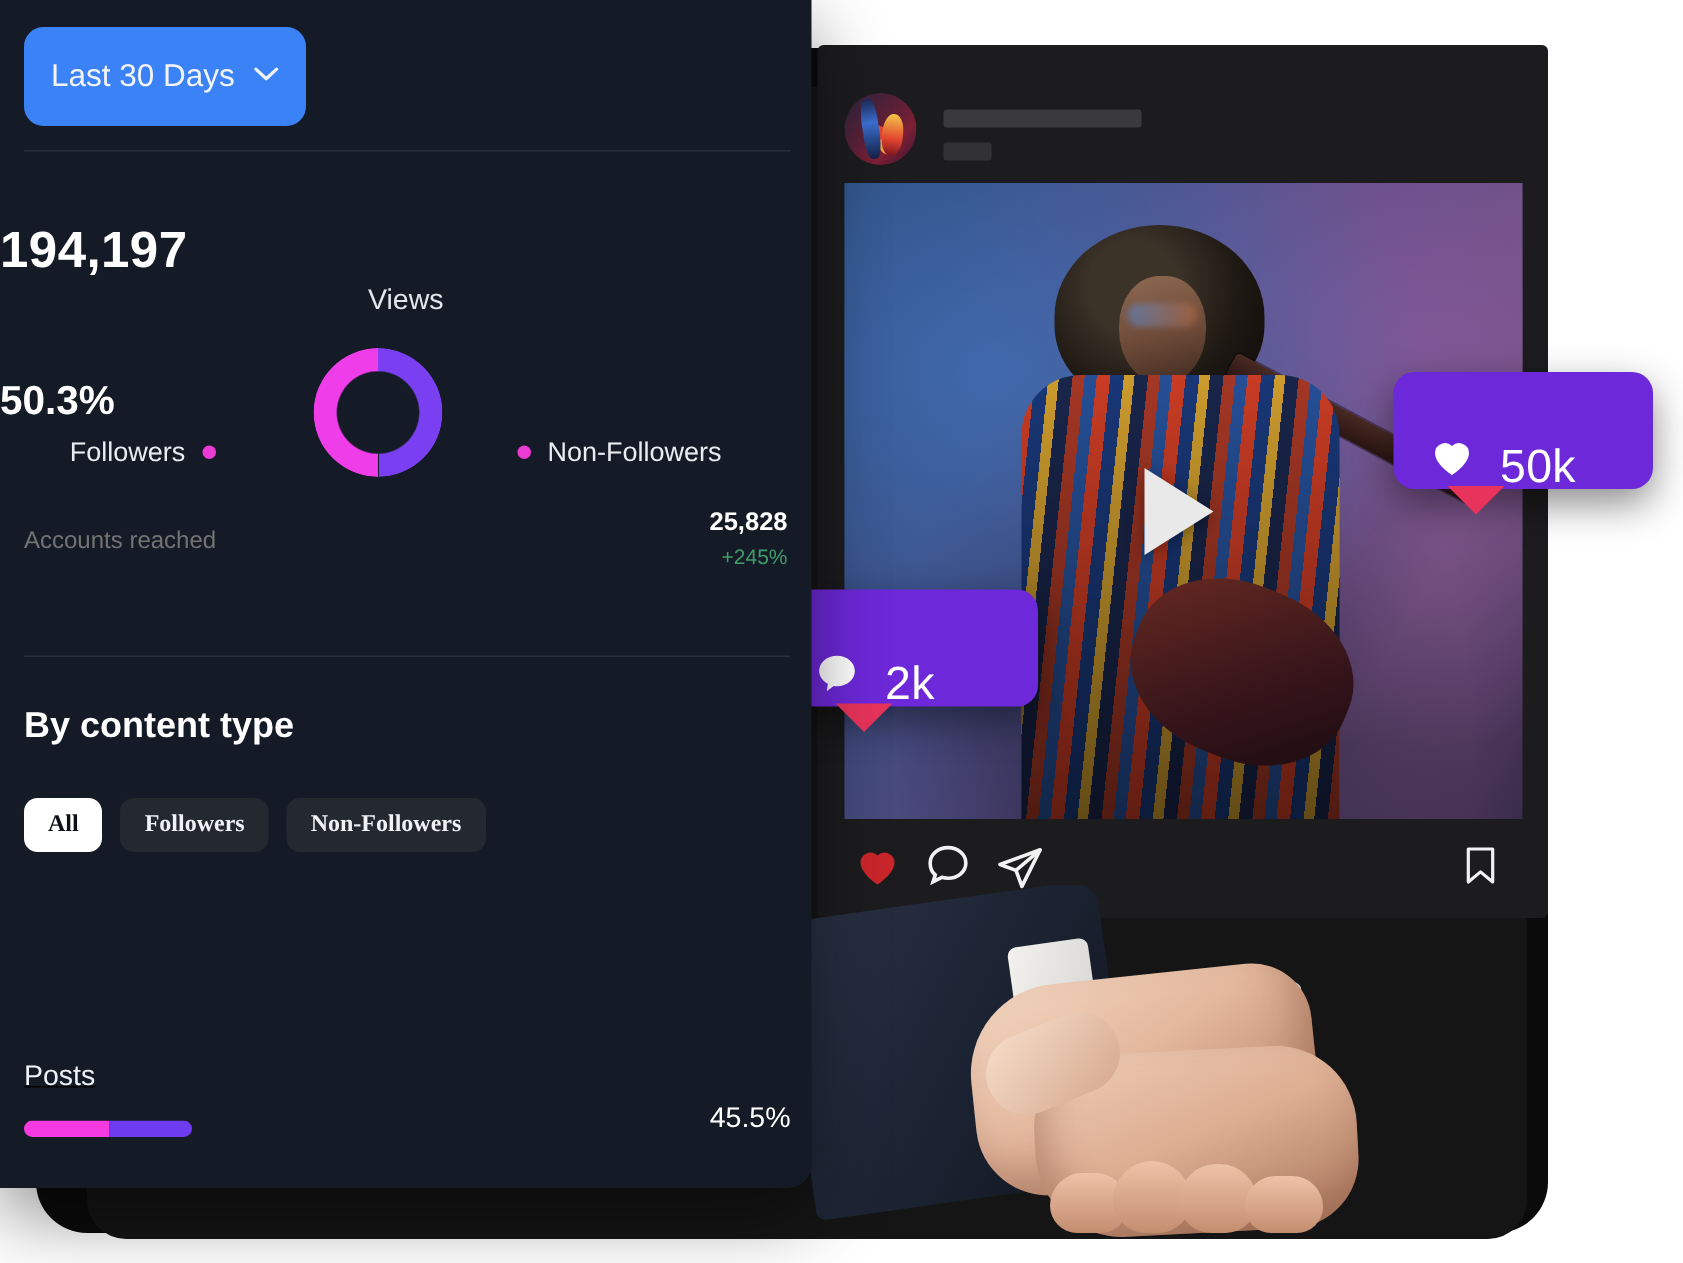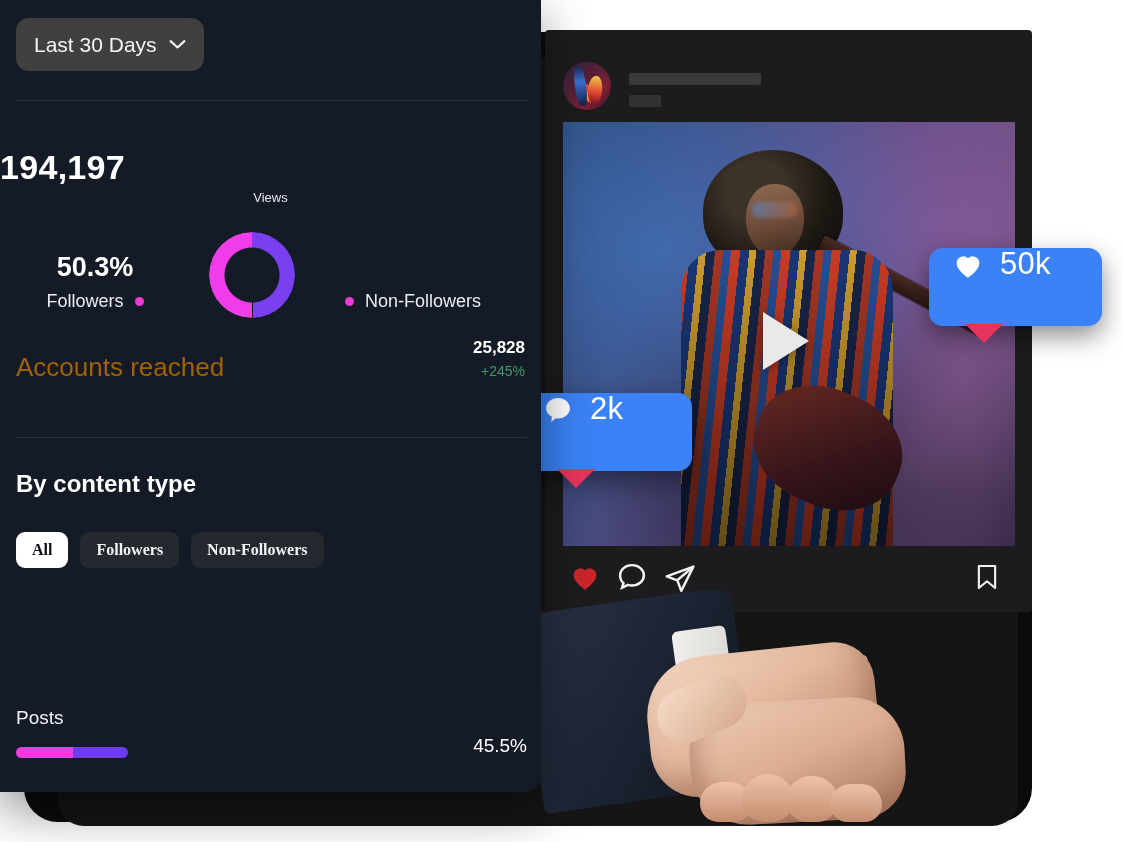--- a/index.html
+++ b/index.html
@@ -103,88 +103,88 @@
     border-top:29px solid transparent;border-bottom:29px solid transparent;
     filter:drop-shadow(0 2px 6px rgba(0,0,0,.4));
   }
 
   .post-actions{position:absolute;left:18px;top:530px;width:452px;height:44px;}
   .ia{position:absolute;top:0;}
   .ia svg{display:block;}
 
   
   .bubble{
-    position:absolute;background:#3b82f6;border-radius:14px;
-    display:flex;align-items:flex-start;gap:13px;
+    position:absolute;background:#6d28d9;border-radius:14px;
+    display:flex;align-items:flex-end;gap:13px;
     box-shadow:0 10px 26px rgba(0,0,0,.45);
   }
   .bubble .txt{color:#fff;font-size:31px;font-weight:400;letter-spacing:.2px;line-height:1;}
   .bubble:after{
     content:"";position:absolute;left:36px;bottom:-17px;
     border-left:19px solid transparent;border-right:19px solid transparent;
     border-top:19px solid #e8335c;
   }
   #bubble-likes{left:929px;top:248px;width:133px;height:78px;padding:0 20px;}
   #bubble-comments{left:521px;top:393px;width:135px;height:78px;padding:0 18px;}
 
   
   .panel{
     position:absolute;left:0;top:0;width:541px;height:792px;
     background:#151b26;border-radius:0 0 16px 0;
     box-shadow:0 18px 50px rgba(0,0,0,.45);
     overflow:hidden;
   }
   .range-pill{
-    position:absolute;left:16px;top:18px;height:53px;
-    background:#404040;border-radius:13px;
+    position:absolute;left:16px;top:18px;height:66px;
+    background:#3b82f6;border-radius:13px;
     display:flex;align-items:center;gap:12px;padding:0 18px;
     cursor:pointer;
   }
   .range-pill .lbl{color:#f3f4f6;font-size:21px;}
   .divider{position:absolute;left:16px;width:511px;height:1px;background:#2a303b;}
   #div1{top:100px;}
   #div2{top:437px;}
 
   .views-num{position:absolute;left:0;top:148px;width:541px;text-align:left;
     color:#ffffff;font-size:34px;font-weight:bold;letter-spacing:.3px;}
   .views-lbl{position:absolute;left:0;top:190px;width:541px;text-align:center;
-    color:#e3e6eb;font-size:13px;}
+    color:#e3e6eb;font-size:19px;}
 
   .donut{position:absolute;left:209px;top:232px;width:86px;height:86px;}
   .seg-l{position:absolute;inset:0;border-radius:50%;
     background:conic-gradient(from 180deg,#ef3dea 0deg 181deg,transparent 181deg 360deg);
     -webkit-mask:radial-gradient(circle, transparent 0 27px, #000 28px);
             mask:radial-gradient(circle, transparent 0 27px, #000 28px);}
   .seg-r{position:absolute;inset:0;border-radius:50%;
     background:conic-gradient(from 0deg,#7b3ff2 0deg 179deg,transparent 179deg 360deg);
     -webkit-mask:radial-gradient(circle, transparent 0 27px, #000 28px);
             mask:radial-gradient(circle, transparent 0 27px, #000 28px);}
 
   .pct{position:absolute;color:#fff;font-size:27px;font-weight:bold;}
-  #pct-left{left:0;top:252px;width:190px;text-align:center;}
+  #pct-left{left:0;top:252px;width:190px;text-align:left;}
   #pct-right{left:318px;top:252px;width:190px;text-align:center;}
   .pct-row{position:absolute;display:flex;align-items:center;gap:11px;}
   #row-left{left:0;top:291px;width:190px;justify-content:center;}
   #row-right{left:318px;top:291px;width:190px;justify-content:center;}
   .pct-row .nm{color:#e9ecf1;font-size:18px;}
   .dot{width:9px;height:9px;border-radius:50%;background:#ec3ad4;}
 
-  .reach-lbl{position:absolute;left:16px;top:352px;color:#a16207;font-size:26px;}
+  .reach-lbl{position:absolute;left:16px;top:352px;color:#737373;font-size:16px;}
   .reach-val{position:absolute;right:16px;top:338px;color:#ffffff;font-size:17px;font-weight:bold;text-align:center;}
   .reach-delta{position:absolute;right:16px;top:363px;color:#3f9c6b;font-size:14px;text-align:right;}
 
   .sec-title{position:absolute;left:16px;top:470px;color:#ffffff;font-size:24px;font-weight:bold;}
   .tabs{position:absolute;left:16px;top:532px;display:flex;gap:12px;font-family:Liberation Serif, serif;}
   .tab{height:36px;border-radius:9px;display:flex;align-items:center;padding:0 16px;
     font-size:16px;font-weight:bold;background:#24282f;color:#f0f2f5;cursor:pointer;}
   .tab.active{background:#ffffff;color:#0c0f16;}
 
   .bar-block{position:absolute;left:16px;width:511px;}
   #block-stories{top:615px;}
-  #block-posts{top:707px;}
+  #block-posts{top:707px;text-decoration:underline;}
   .bar-name{color:#eef1f5;font-size:19px;margin-bottom:15px;}
   .bar-track{position:absolute;left:0;top:40px;height:11px;border-radius:6px;overflow:hidden;display:flex;}
   .bar-a{height:100%;background:#f43ae0;}
   .bar-b{height:100%;background:#6d3cf0;}
   .bar-pct{position:absolute;right:0;top:28px;color:#ffffff;font-size:19px;}
 
   
   .handshake{position:absolute;left:530px;top:590px;width:592px;height:252px;overflow:hidden;}
   .sleeve-left{
     position:absolute;left:0px;top:10px;width:215px;height:200px;

